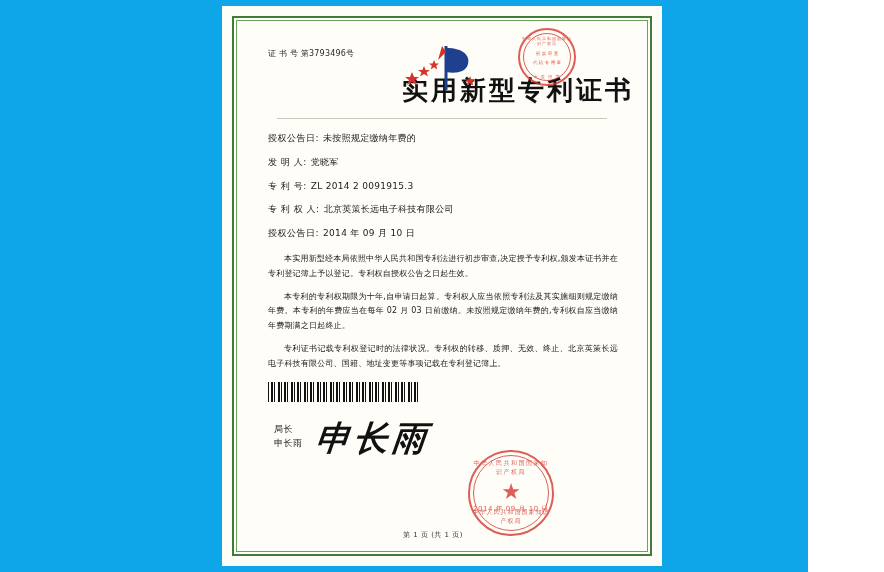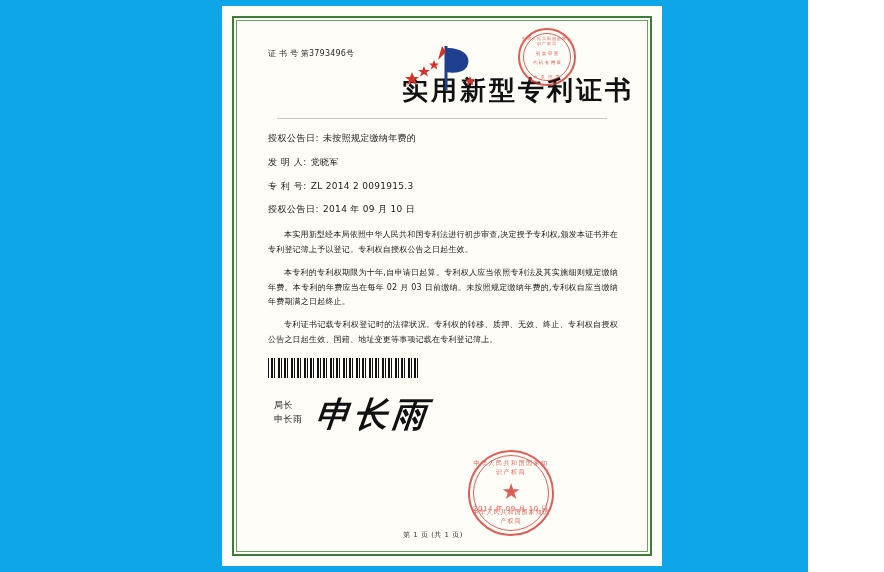--- a/index.html
+++ b/index.html
@@ -275,29 +275,33 @@
         </div>
         <div class="field-row">
           <span class="field-label">发 明 人:</span>
           <span class="field-value">党晓军</span>
         </div>
         <div class="field-row">
           <span class="field-label">专 利 号:</span>
           <span class="field-value">ZL 2014 2 0091915.3</span>
         </div>
         <div class="field-row">
+          <span class="field-label">专 利 权 人:</span>
+          <span class="field-value">北京英策长远电子科技有限公司</span>
+        </div>
+        <div class="field-row">
           <span class="field-label">授权公告日:</span>
           <span class="field-value">2014 年 09 月 10 日</span>
         </div>
       </div>
 
       <div class="body-text">
         <p class="para">本实用新型经本局依照中华人民共和国专利法进行初步审查,决定授予专利权,颁发本证书并在专利登记簿上予以登记。专利权自授权公告之日起生效。</p>
         <p class="para">本专利的专利权期限为十年,自申请日起算。专利权人应当依照专利法及其实施细则规定缴纳年费。本专利的年费应当在每年 02 月 03 日前缴纳。未按照规定缴纳年费的,专利权自应当缴纳年费期满之日起终止。</p>
-        <p class="para">专利证书记载专利权登记时的法律状况。专利权的转移、质押、无效、终止、专利权自授权公告之日起生效、国籍、地址变更等事项记载在专利登记簿上。</p>
+        <p class="para">专利证书记载专利权登记时的法律状况。专利权的转移、质押、无效、终止、北京英策长远电子科技有限公司、国籍、地址变更等事项记载在专利登记簿上。</p>
       </div>
 
       <div class="barcode"></div>
 
       <div class="sig-block">
         <div class="sig-labels">
           <div>局长</div>
           <div>申长雨</div>
         </div>
         <div class="sig-script">申长雨</div>

